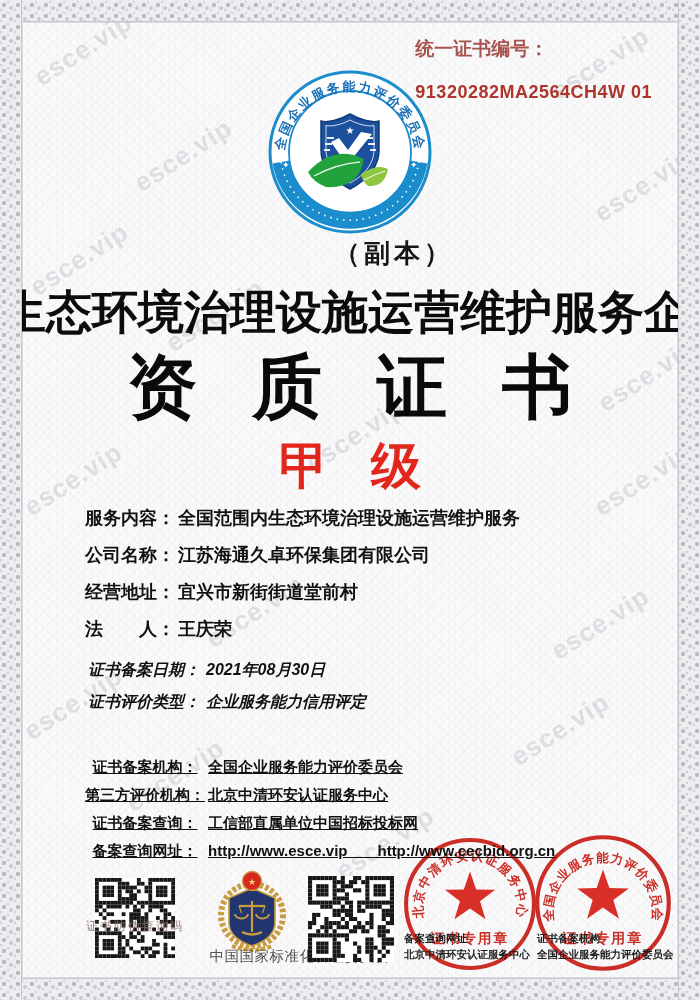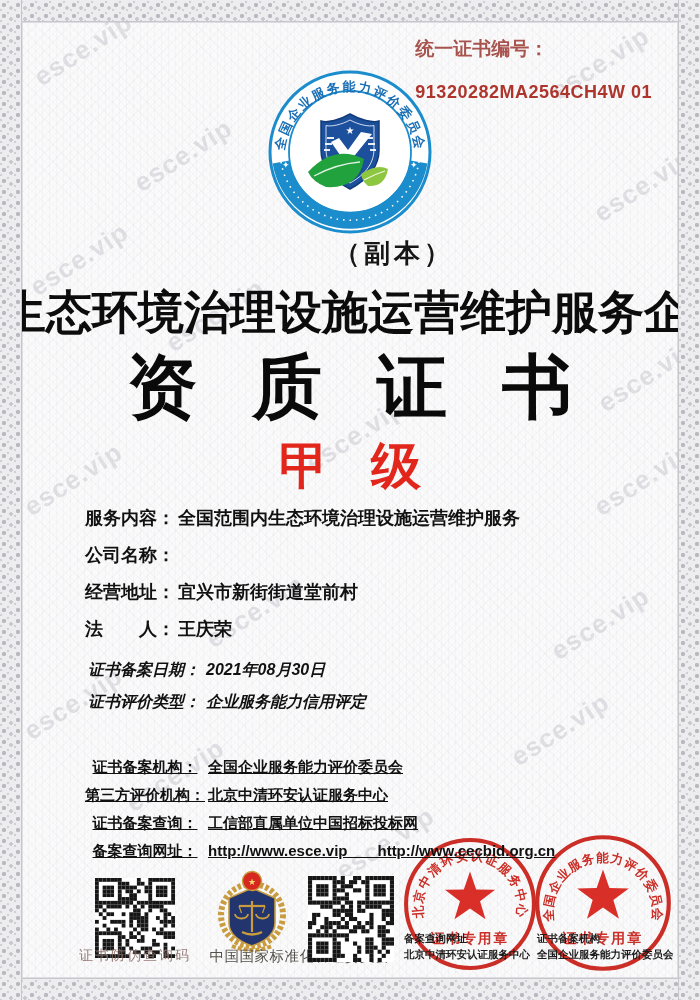--- a/index.html
+++ b/index.html
@@ -56,21 +56,21 @@
   .dates-block .row{font-size:16px;margin-bottom:11px;font-weight:700;}
   .dates-block .lbl{width:124px;}
   .reg-block{top:758px;}
   .reg-block .row{font-size:15px;margin-bottom:9px;font-weight:700;text-decoration:underline;}
   .reg-block .lbl{width:126px;}
 
   .qr{position:absolute;z-index:3;background:#fff;}
   .qr1{left:95px;top:878px;}
   .qr2{left:308px;top:876px;}
   .caption{position:absolute;z-index:3;text-align:center;white-space:nowrap;}
-  .cap1{left:55px;top:947px;width:160px;font-size:14px;color:#866862;letter-spacing:2px;opacity:.85;}
+  .cap1{left:55px;top:918px;width:160px;font-size:12px;color:#866862;letter-spacing:2px;opacity:.85;}
   .cap2{left:192px;top:947px;width:215px;font-size:14.5px;color:#55504b;letter-spacing:.5px;}
   .emblem{position:absolute;left:212px;top:868px;z-index:3;}
 
   .seal{position:absolute;z-index:4;opacity:.94;}
   .seal1{left:401px;top:835px;}
   .seal2{left:532px;top:832px;}
   .seal-sub{position:absolute;z-index:5;font-size:10.5px;font-weight:700;color:#1c1c1c;line-height:1.5;white-space:nowrap;}
   .sub1{left:404px;top:931px;}
   .sub2{left:537px;top:931px;}
 </style>
@@ -142,20 +142,21 @@
   <div class="cert-title">资质证书</div>
   <div class="grade" id="grade" style="color: rgb(226, 38, 27);">甲级</div>
 
   <div class="block info-block">
     <div class="row">
         <span class="lbl">服务内容：</span>
         <span class="val">全国范围内生态环境治理设施运营维护服务</span>
       </div>
     <div class="row">
         <span class="lbl">公司名称：</span>
+        <span class="val">江苏海通久卓环保集团有限公司</span>
       </div>
     <div class="row">
         <span class="lbl">经营地址：</span>
         <span class="val">宜兴市新街街道堂前村</span>
       </div>
     <div class="row">
         <span class="lbl">法　　人：</span>
         <span class="val">王庆荣</span>
       </div>
   </div>

